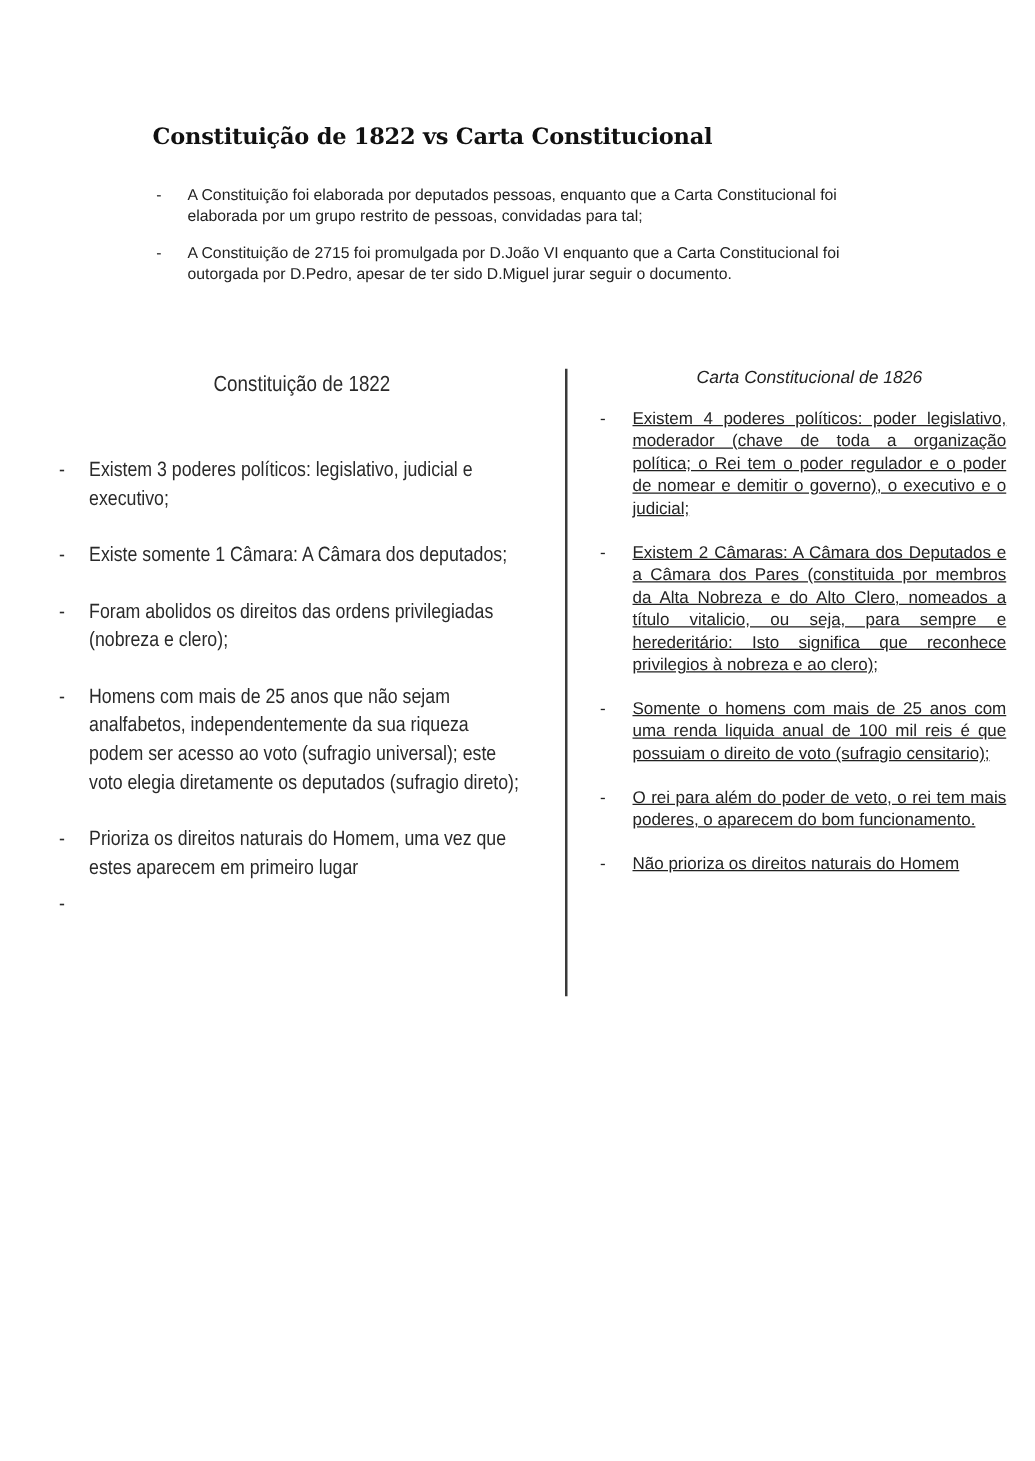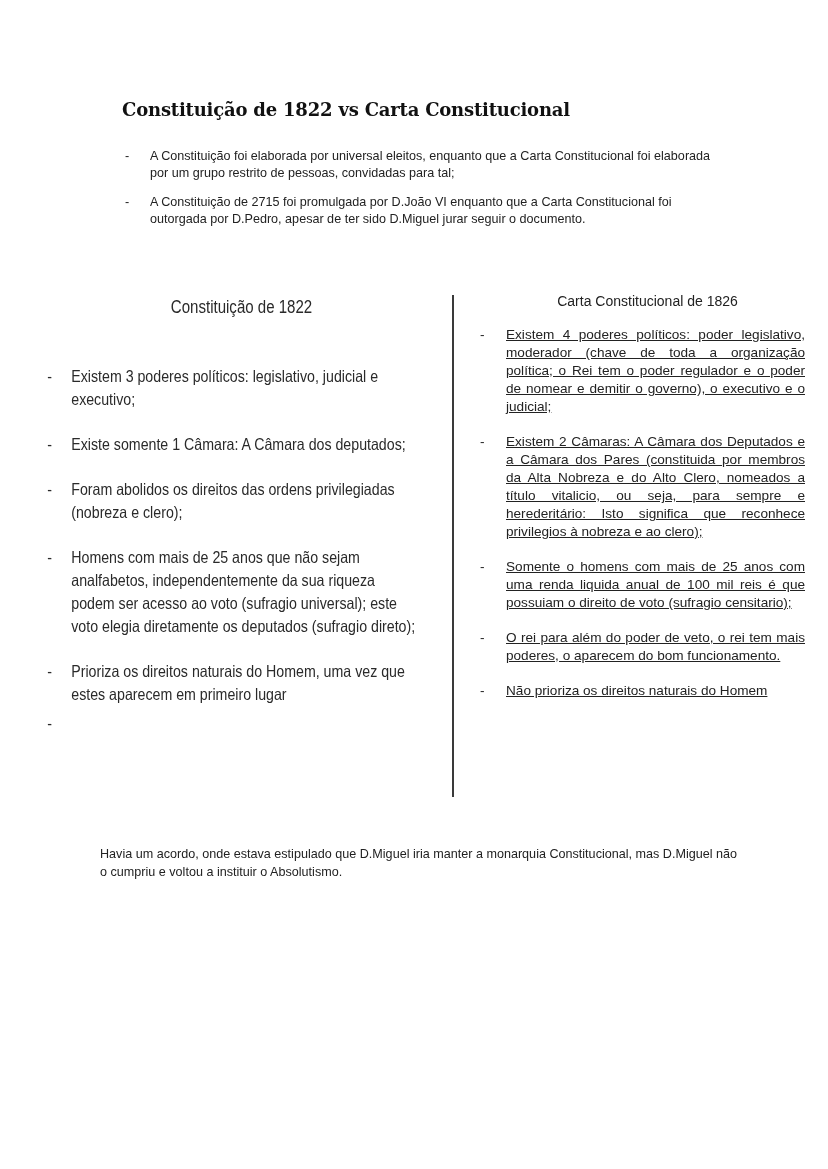--- a/index.html
+++ b/index.html
@@ -22,40 +22,40 @@
     .col-left .head { text-align: center; width: 460px; font-size: 17.5px; margin-bottom: 46px; padding-left: 2px; }
     .col-left .item { display: flex; margin-bottom: 22px; width: 440px; }
     .col-left .dash { flex: 0 0 34px; width: 34px; padding-left: 6px; box-sizing: border-box; }
     .col-left .txt { flex: 1; }
     .col-left .item.empty { margin-top: -16px; }
 
     .divider { position: absolute; left: 452px; top: 295px; width: 2px; height: 502px; background: #3a3a3a; }
 
     .col-right { position: absolute; left: 478px; top: 292px; width: 327px;
       font-family: "Liberation Sans", sans-serif; font-size: 13.6px; line-height: 18px; color: #222; }
-    .col-right .head { text-align: center; font-size: 14px; padding-left: 12px; margin-bottom: 16px; }
+    .col-right .head { text-align: center; font-size: 14px; padding-left: 12px; margin-bottom: 16px; font-style: italic; }
     .col-right .item { display: flex; margin-bottom: 17px; }
     .col-right .dash { flex: 0 0 28px; width: 28px; padding-left: 2px; box-sizing: border-box; }
     .col-right .txt { flex: 1; text-align: justify; text-align-last: left; text-decoration: underline; }
 
     .outro { position: absolute; left: 100px; top: 845px; width: 640px;
       font-family: "Liberation Sans", sans-serif; font-size: 12.6px; line-height: 18px; color: #222; }
     .outro p { margin: 0 0 18px 0; }
   </style>
 </head>
 <body>
 
 <div class="page">
 
   <div class="title">Constituição de 1822 vs Carta Constitucional</div>
 
   <div class="intro">
     <div class="item">
       <span class="dash">-</span>
-      <span class="txt">A Constituição foi elaborada por universal eleitos, enquanto que a Carta Constitucional foi elaborada por um grupo restrito de pessoas, convidadas para tal;</span>
+      <span class="txt">A Constituição foi elaborada por deputados pessoas, enquanto que a Carta Constitucional foi elaborada por um grupo restrito de pessoas, convidadas para tal;</span>
     </div>
     <div class="item">
       <span class="dash">-</span>
       <span class="txt">A Constituição de 2715 foi promulgada por D.João VI enquanto que a Carta Constitucional foi outorgada por D.Pedro, apesar de ter sido D.Miguel jurar seguir o documento.</span>
     </div>
   </div>
 
   <div class="col-left">
     <div class="head">Constituição de 1822</div>
     <div class="item">
@@ -104,16 +104,15 @@
       <span class="dash">-</span>
       <span class="txt">O rei para além do poder de veto, o rei tem mais poderes, o aparecem do bom funcionamento.</span>
     </div>
     <div class="item">
       <span class="dash">-</span>
       <span class="txt">Não prioriza os direitos naturais do Homem</span>
     </div>
   </div>
 
   <div class="outro">
-    <p>Havia um acordo, onde estava estipulado que D.Miguel iria manter a monarquia Constitucional, mas D.Miguel não o cumpriu e voltou a instituir o Absolutismo.</p>
   </div>
 
 </div>
 
 </body></html>

